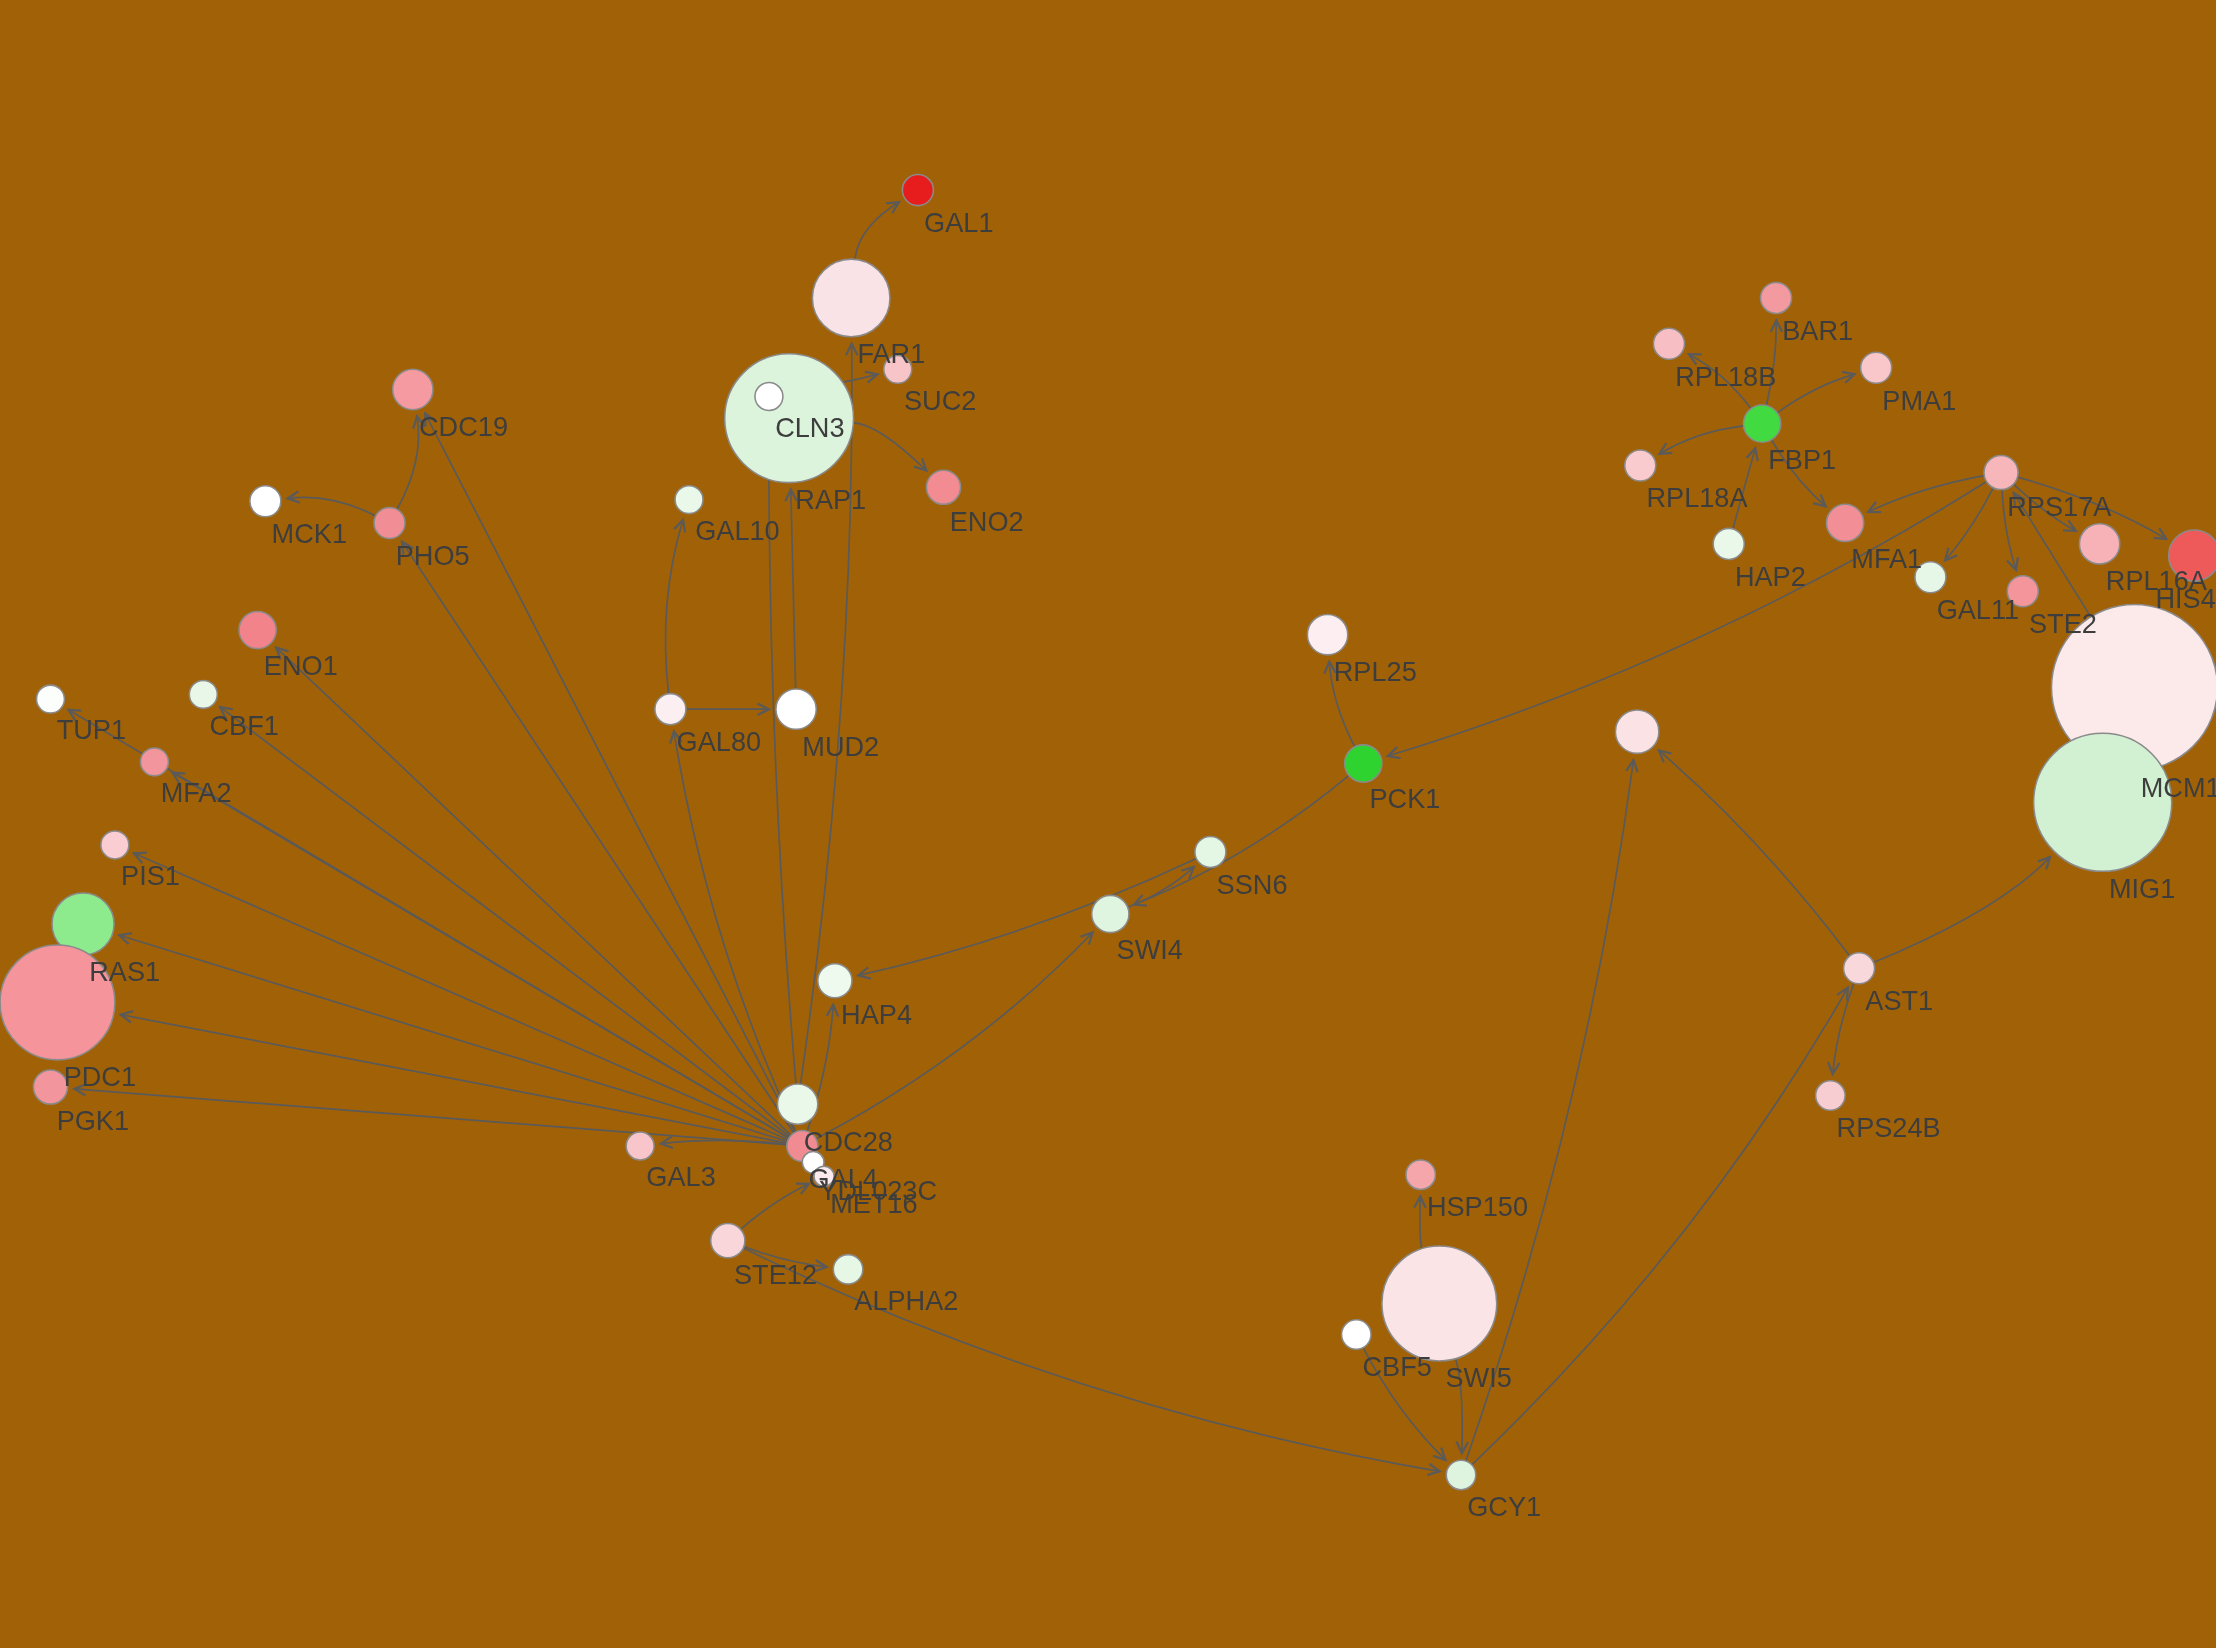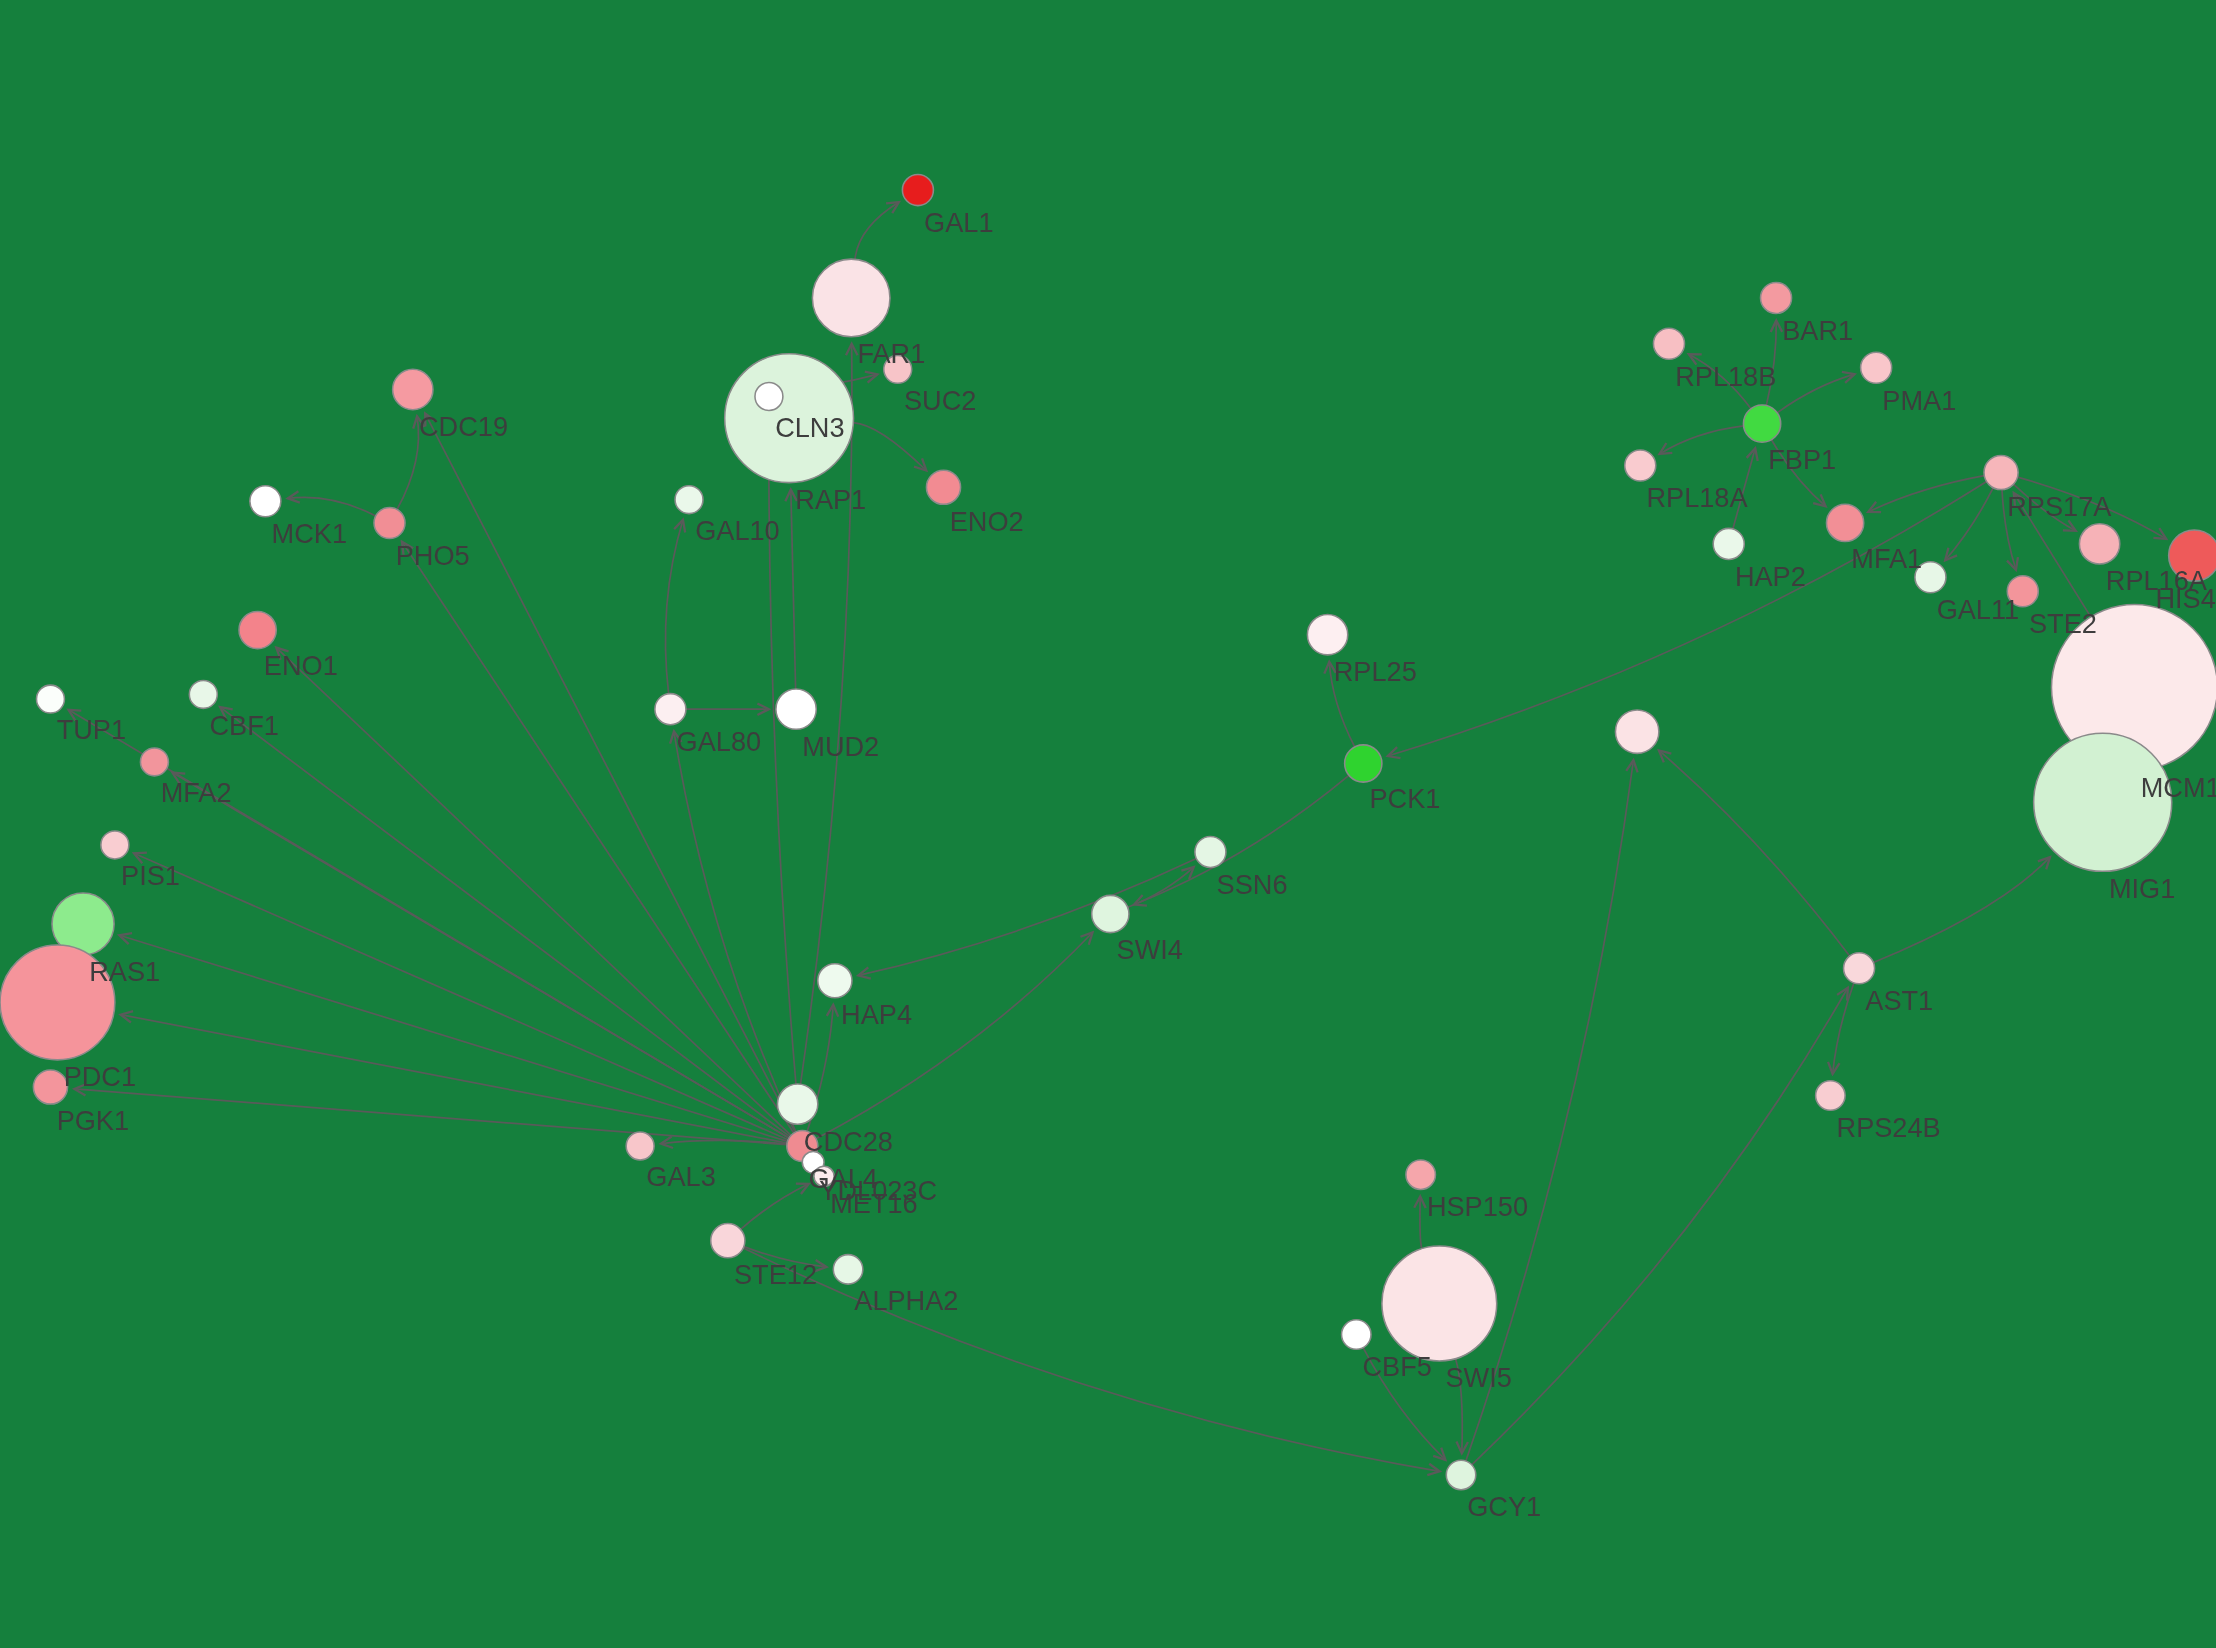--- a/index.html
+++ b/index.html
@@ -1,16 +1,16 @@
 <!DOCTYPE html>
 <html style="font-size:12.4px"><head>
 <meta charset="utf-8">
 <style>
   html,body{margin:0;padding:0;background:#ffffff;}
-  #stage{position:relative;width:2216px;height:1648px;background:#15803d;overflow:hidden;}
+  #stage{position:relative;width:2216px;height:1648px;background:#a16207;overflow:hidden;}
   .edge{stroke:#5a5a5a;stroke-width:2.2;fill:none;}
   .node{stroke:#8a8a8a;stroke-width:2;}
   .label{font-family:"Liberation Sans",sans-serif;font-size:35px;fill:#3d3d3d;}
 </style>
 </head>
 <body>
 
 <div id="stage">
   <svg id="graph" width="2216" height="1648" viewBox="0 0 2856 2124" xmlns="http://www.w3.org/2000/svg">
     <defs>

